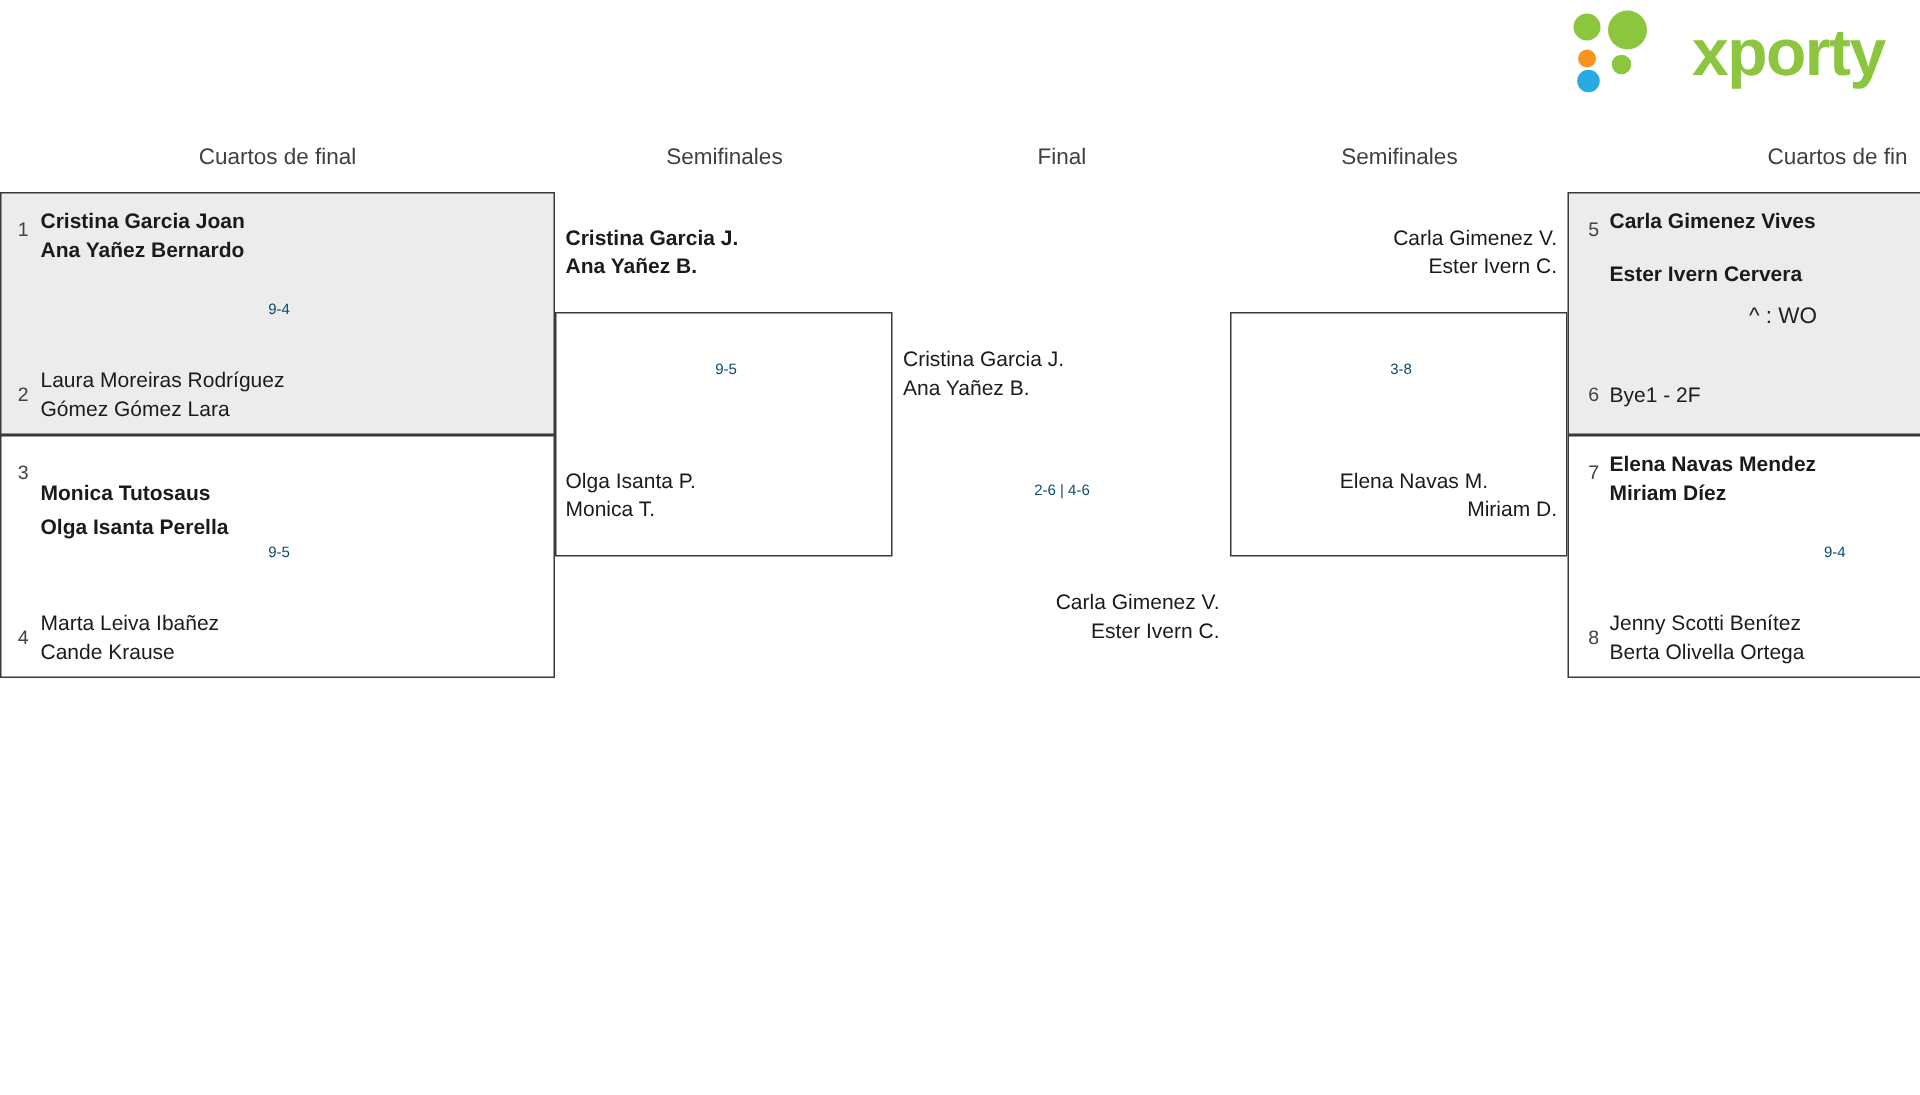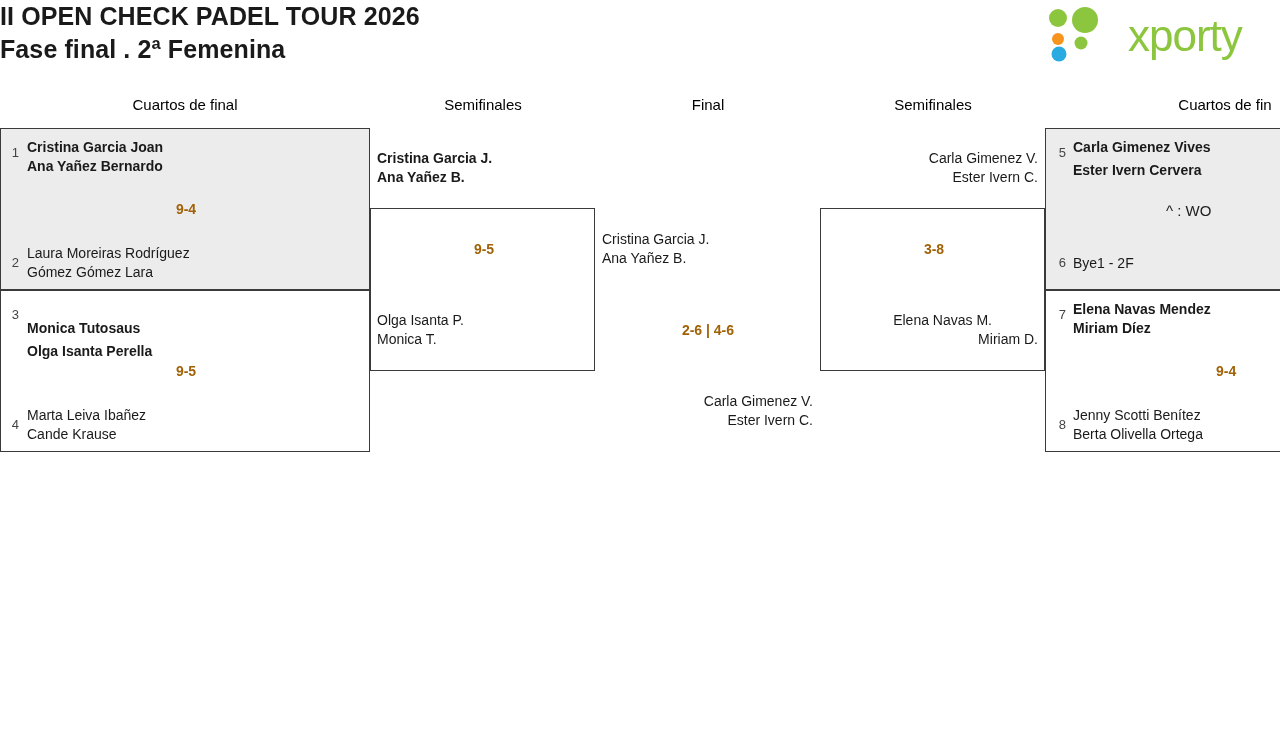--- a/index.html
+++ b/index.html
@@ -46,32 +46,32 @@
     right: 6px;
     top: 6px;
     width: 230px;
     height: 62px;
   }
   #logo-text {
     position: absolute;
     left: 84px;
     top: 4px;
     font-size: 44px;
-    font-weight: normal;
+    font-weight: bold;
     color: #8cc63e;
     letter-spacing: -1px;
     line-height: 52px;
   }
 
   
   .round-label {
     position: absolute;
     top: 96px;
     font-size: 15px;
-    color: #000000;
+    color: #404040;
     text-align: center;
     white-space: nowrap;
   }
 
   
   .box {
     position: absolute;
     box-sizing: border-box;
     border: 1px solid #3a3a3a;
   }
@@ -90,40 +90,37 @@
     position: absolute;
     font-size: 14px;
     line-height: 19px;
     white-space: nowrap;
   }
   .team.bold { font-weight: bold; }
   .team.right { text-align: right; }
 
   .score {
     position: absolute;
-    font-size: 14px;
-    color: #a16207;
+    font-size: 10px;
+    color: #0c4a6e;
     white-space: nowrap;
-    font-weight: bold;
   }
   .score.center { text-align: center; }
 
   .walkover {
     position: absolute;
     font-size: 15px;
     color: #222;
     white-space: nowrap;
   }
 </style>
 </head>
 <body>
 
 <div id="header">
-  <div id="title-line1">II OPEN CHECK PADEL TOUR 2026</div>
-  <div id="title-line2">Fase final . 2ª Femenina</div>
 
   <div id="logo">
     <svg width="80" height="56" viewBox="0 0 80 56">
       <circle cx="14" cy="12" r="9" fill="#8cc63e"></circle>
       <circle cx="41" cy="14" r="13" fill="#8cc63e"></circle>
       <circle cx="14" cy="33" r="6" fill="#f7941e"></circle>
       <circle cx="37" cy="37" r="6.5" fill="#8cc63e"></circle>
       <circle cx="15" cy="48" r="7.5" fill="#29abe2"></circle>
     </svg>
     <div id="logo-text">xporty</div>
@@ -174,21 +171,21 @@
   <span class="score center" style="left:60px; top:32px; width:106px;">3-8</span>
 </div>
 <span class="team right" style="left:838px; top:149px; width:200px;">Carla Gimenez V.</span>
 <span class="team right" style="left:838px; top:168px; width:200px;">Ester Ivern C.</span>
 <span class="team right" style="left:792px; top:311px; width:200px;">Elena Navas M.</span>
 <span class="team right" style="left:838px; top:330px; width:200px;">Miriam D.</span>
 
 <div class="box shaded" style="left:1045px; top:128px; width:245px; height:162px;">
   <span class="seed" style="left:4px; top:16px;">5</span>
   <span class="team bold" style="left:27px; top:9px;">Carla Gimenez Vives</span>
-  <span class="team bold" style="left:27px; top:32px;">Ester Ivern Cervera</span>
+  <span class="team bold" style="left:27px; top:44px;">Ester Ivern Cervera</span>
   <span class="walkover" style="left:120px; top:73px;">^ : WO</span>
   <span class="seed" style="left:4px; top:126px;">6</span>
   <span class="team" style="left:27px; top:125px;">Bye1 - 2F</span>
 </div>
 
 <div class="box plain" style="left:1045px; top:290px; width:245px; height:162px;">
   <span class="seed" style="left:4px; top:16px;">7</span>
   <span class="team bold" style="left:27px; top:9px;">Elena Navas Mendez</span>
   <span class="team bold" style="left:27px; top:28px;">Miriam Díez</span>
   <span class="score" style="left:170px; top:72px;">9-4</span>

